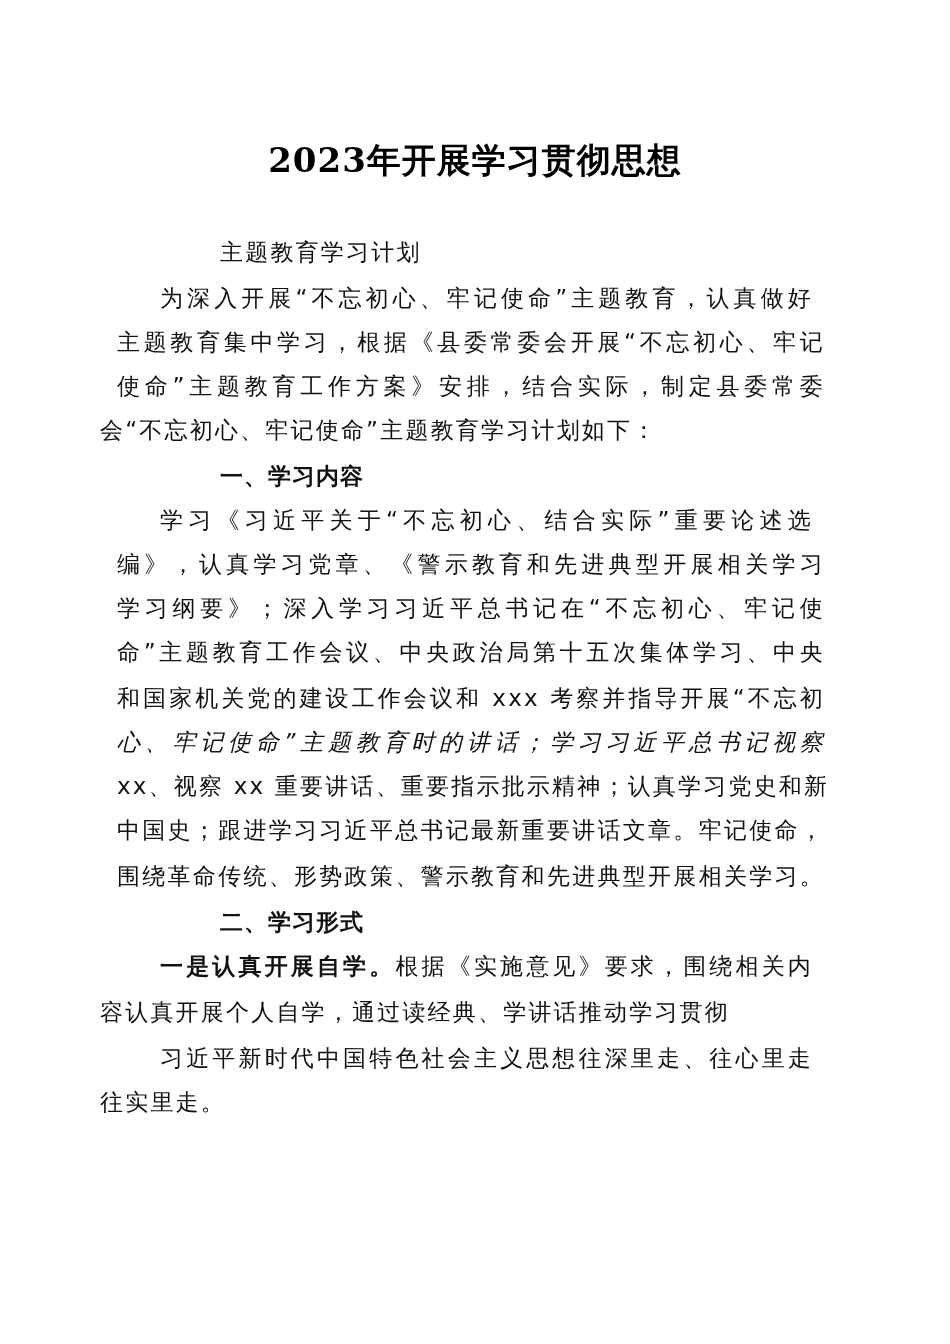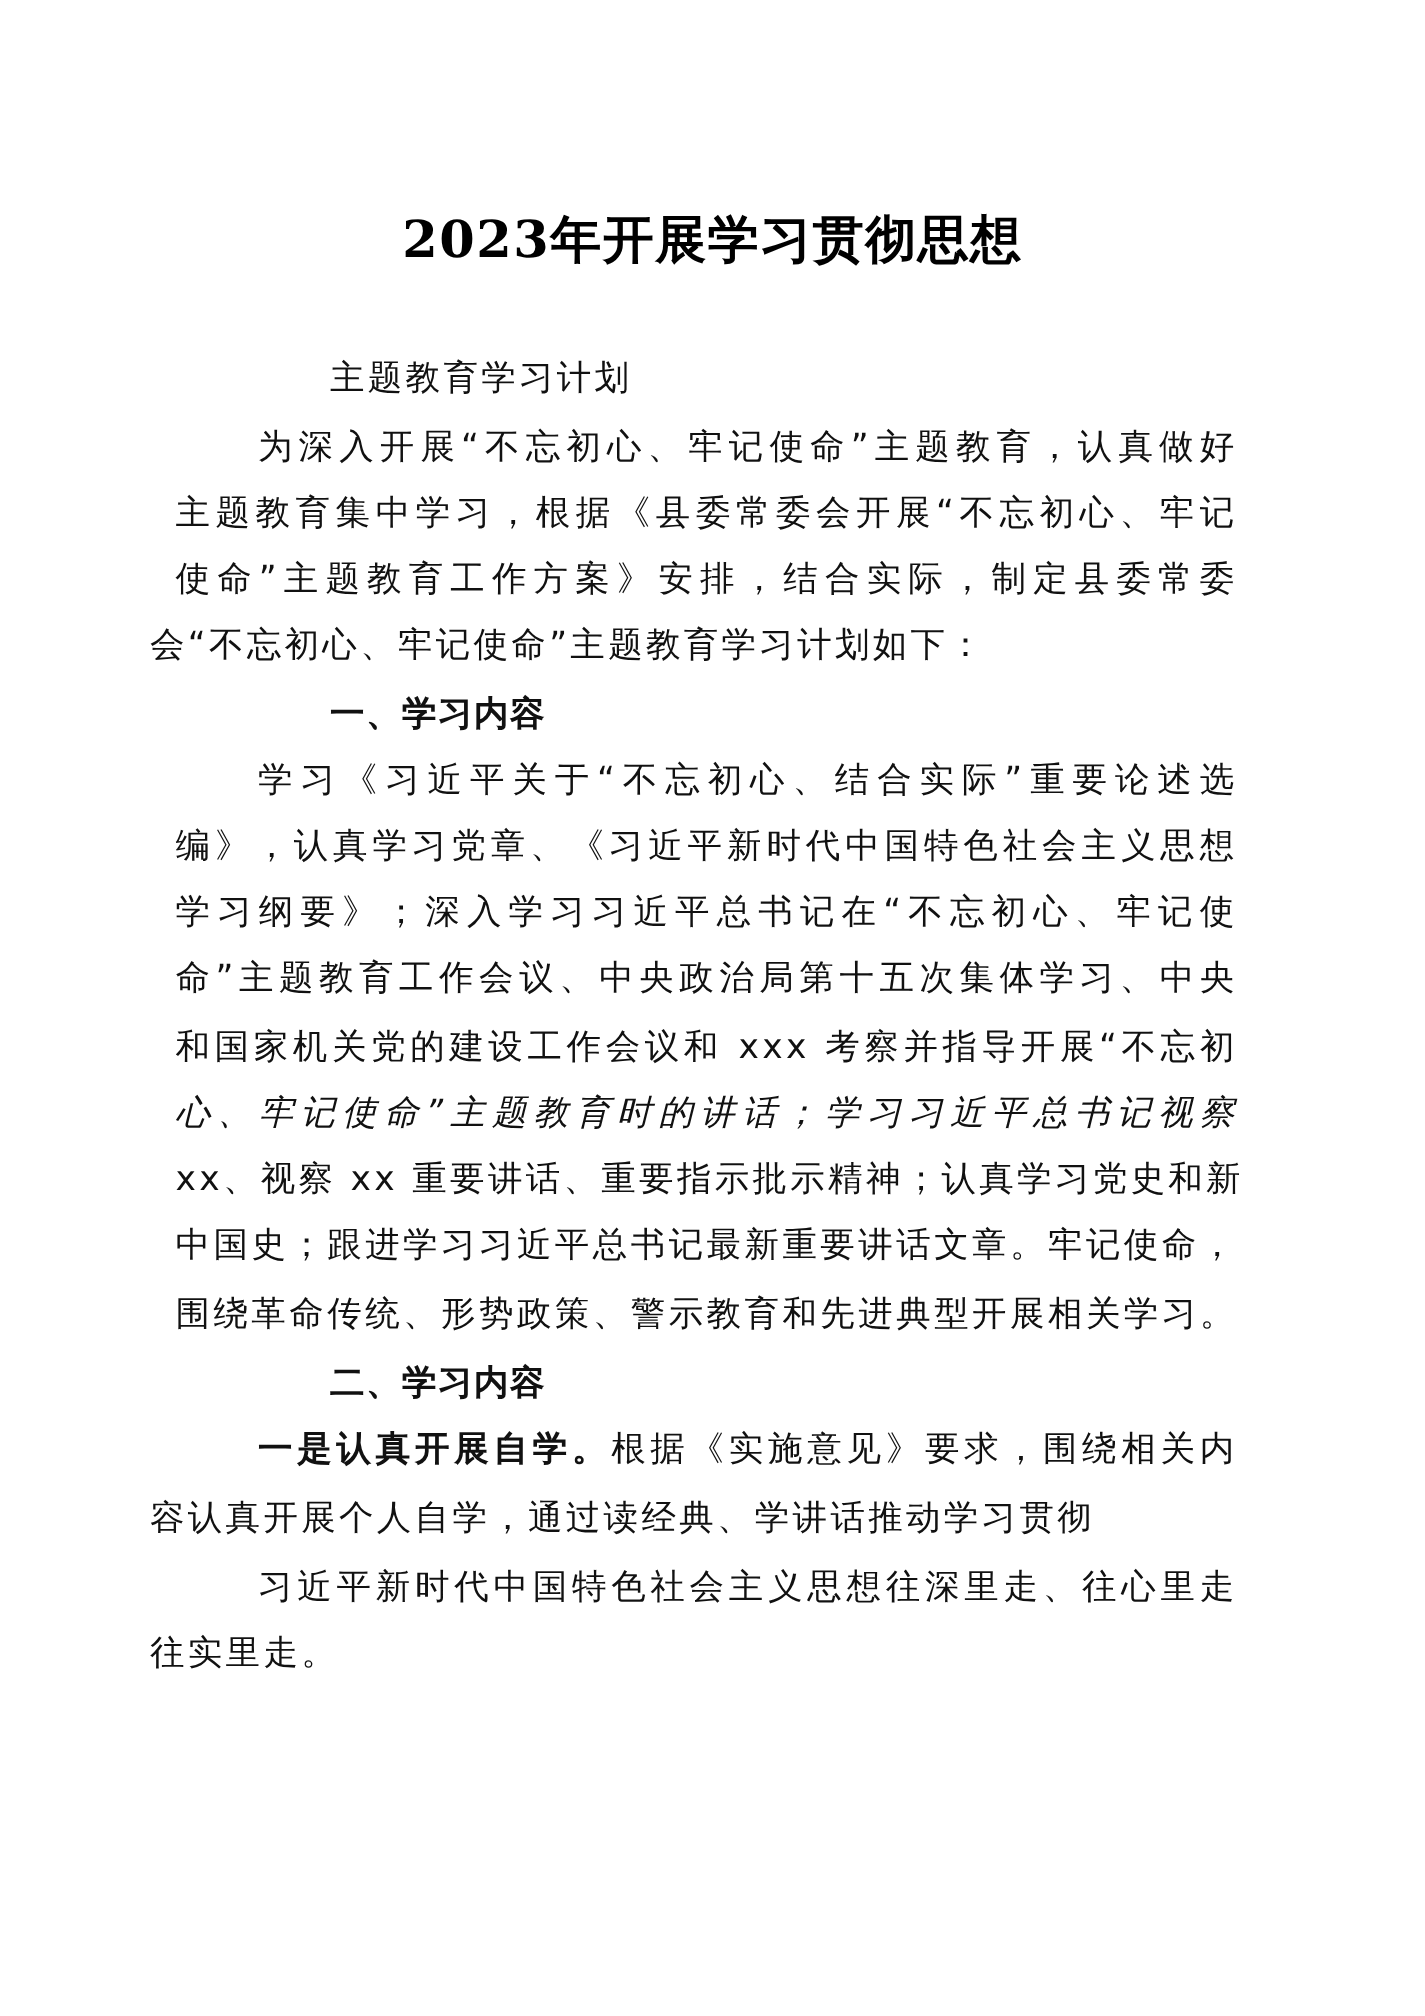--- a/index.html
+++ b/index.html
@@ -9,21 +9,21 @@
     position: absolute; left: 0; width: 950px; top: 136px; text-align: center;
     font-family: "DejaVu Serif", "Liberation Serif", serif; font-weight: bold;
     font-size: 34px; color: #000; letter-spacing: 1px; line-height: 48px;
   }
   .line {
     position: absolute; white-space: nowrap; color: #111;
     font-family: "DejaVu Sans", "Liberation Sans", sans-serif;
     font-size: 23px; line-height: 32px; letter-spacing: 2.2px;
   }
   .full { left: 117px; width: 708px; text-align: justify; text-align-last: justify; }
-  .indent { left: 172px; width: 653px; text-align: justify; text-align-last: justify; }
+  .indent { left: 160px; width: 653px; text-align: justify; text-align-last: justify; }
   .short-indent { left: 172px; margin-left: 48px; }
   .short { left: 100px; }
   .heading { font-weight: bold; letter-spacing: 1px; }
   .lead { font-weight: bold; }
 </style>
 </head>
 <body>
 
 <div class="page">
 
@@ -32,30 +32,30 @@
   <div class="line short-indent" style="top:236px;">主题教育学习计划</div>
 
   <div class="line indent" style="top:282px;">为深入开展“不忘初心、牢记使命”主题教育，认真做好</div>
   <div class="line full" style="top:326px;">主题教育集中学习，根据《县委常委会开展“不忘初心、牢记</div>
   <div class="line full" style="top:370px;">使命”主题教育工作方案》安排，结合实际，制定县委常委</div>
   <div class="line short" style="top:414px;">会“不忘初心、牢记使命”主题教育学习计划如下：</div>
 
   <div class="line short-indent heading" style="top:460px;">一、学习内容</div>
 
   <div class="line indent" style="top:504px;">学习《习近平关于“不忘初心、结合实际”重要论述选</div>
-  <div class="line full" style="top:548px;">编》，认真学习党章、《习近平新时代中国特色社会主义思想</div>
+  <div class="line full" style="top:548px;">编》，认真学习党章、《警示教育和先进典型开展相关学习</div>
   <div class="line full" style="top:592px;">学习纲要》；深入学习习近平总书记在“不忘初心、牢记使</div>
   <div class="line full" style="top:636px;">命”主题教育工作会议、中央政治局第十五次集体学习、中央</div>
   <div class="line full" style="top:682px;">和国家机关党的建设工作会议和 xxx 考察并指导开展“不忘初</div>
   <div class="line full" style="top:726px;font-style:italic;">心、牢记使命”主题教育时的讲话；学习习近平总书记视察</div>
   <div class="line full" style="top:770px;">xx、视察 xx 重要讲话、重要指示批示精神；认真学习党史和新</div>
   <div class="line full" style="top:814px;">中国史；跟进学习习近平总书记最新重要讲话文章。牢记使命，</div>
   <div class="line full" style="top:860px;">围绕革命传统、形势政策、警示教育和先进典型开展相关学习。</div>
 
-  <div class="line short-indent heading" style="top:906px;">二、学习内容</div>
+  <div class="line short-indent heading" style="top:906px;">二、学习形式</div>
 
   <div class="line indent" style="top:950px;">
     <span class="lead">一是认真开展自学。</span><span>根据《实施意见》要求，围绕相关内</span>
   </div>
   <div class="line short" style="top:996px;">容认真开展个人自学，通过读经典、学讲话推动学习贯彻</div>
 
   <div class="line indent" style="top:1042px;">习近平新时代中国特色社会主义思想往深里走、往心里走</div>
   <div class="line short" style="top:1086px;">往实里走。</div>
 
 </div>

